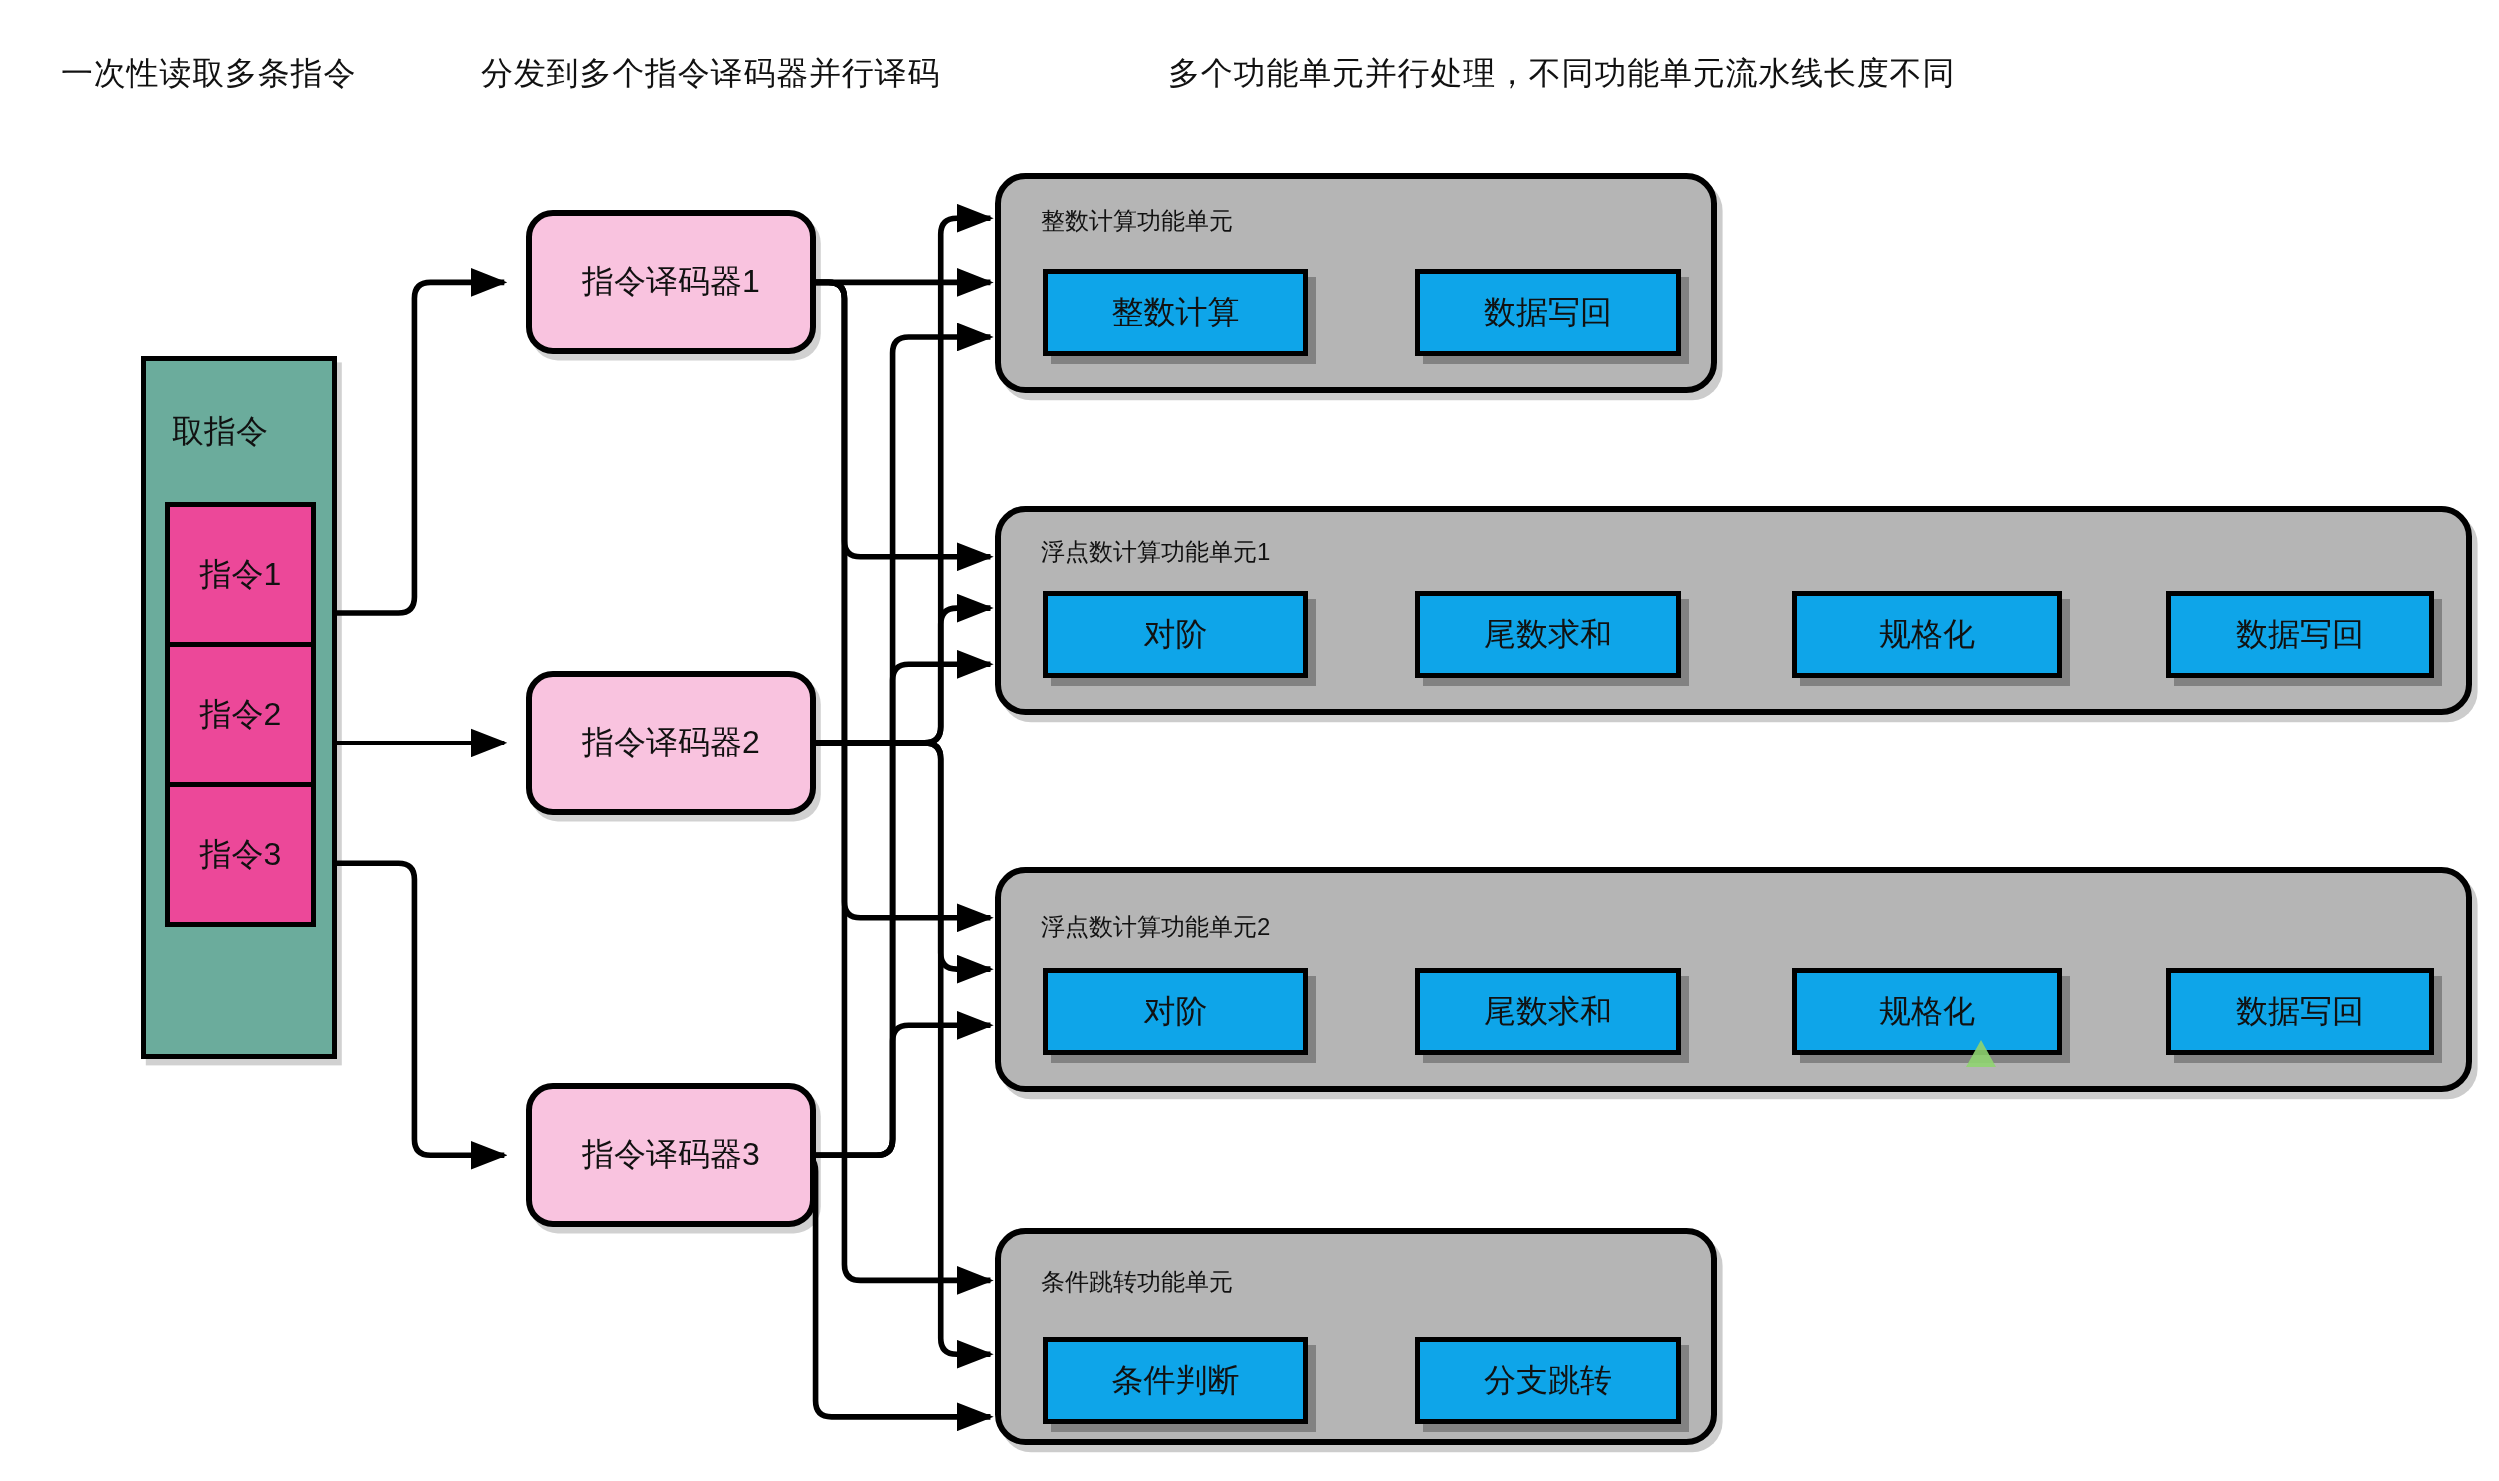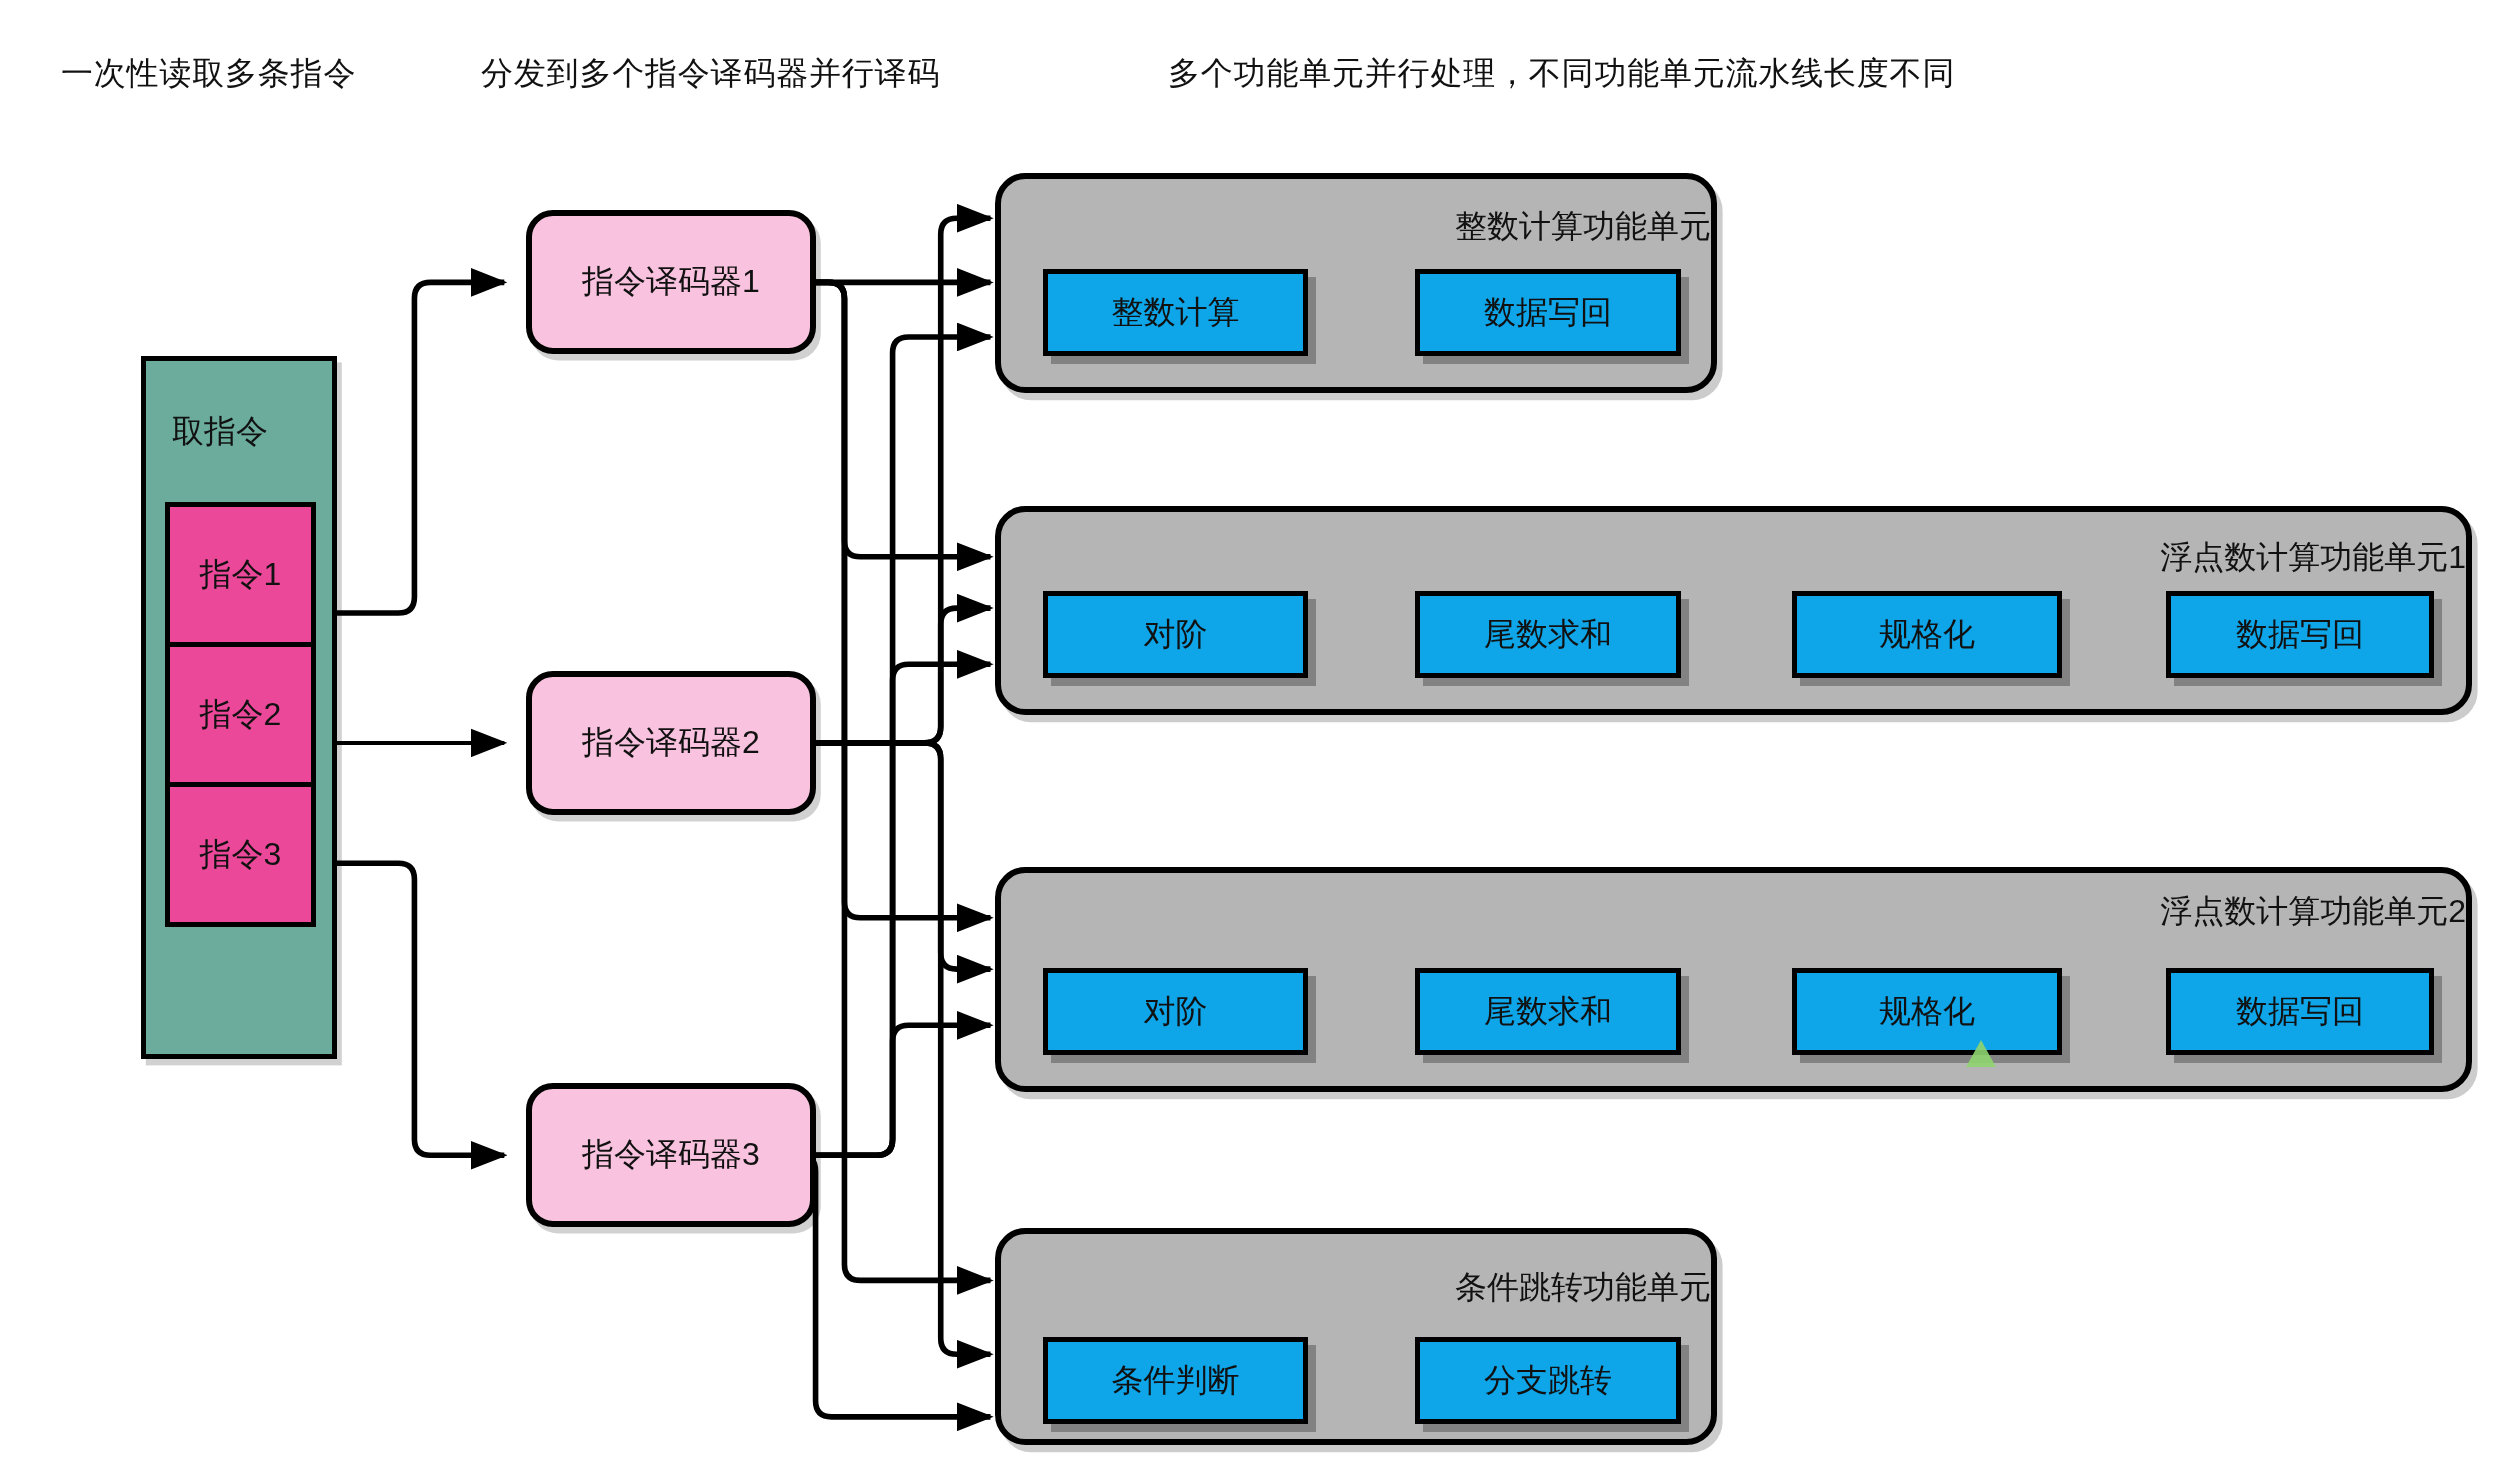--- a/index.html
+++ b/index.html
@@ -39,22 +39,22 @@
     font-size:32px;font-weight:400;
     box-shadow:4.8px 6.4px 0 rgba(0,0,0,0.18);
   }
   .unit{
     position:absolute;left:995px;
     background:var(--unit-fill,#B5B5B5);
     border:6.4px solid #000;border-radius:30.5px;box-sizing:border-box;
     box-shadow:5.6px 7.2px 0 rgba(0,0,0,0.20);
   }
   .unit-title{
-    position:absolute;left:0;right:0;text-align:right;
-    font-size:32px;font-weight:500;padding-left:40px;
+    position:absolute;left:0;right:0;text-align:left;
+    font-size:24px;font-weight:500;padding-left:40px;
   }
   .stage{
     position:absolute;height:87px;background:#0ea5e9;
     border:5.6px solid #000;box-sizing:border-box;
     font-size:32px;font-weight:500;
     box-shadow:8px 8px 0 rgba(0,0,0,0.28);
   }   
   .artifact-caret{
     position:absolute;left:1966px;top:1040px;width:0;height:0;
     border-left:15.2px solid transparent;border-right:15.2px solid transparent;
@@ -127,21 +127,21 @@
 
   <div class="unit" style="top:506px;width:1477px;height:209px;">
     <div class="unit-title" style="top:24px">浮点数计算功能单元1</div>
     <div class="stage center" style="left:42px;top:79px;width:265px;">对阶</div>
     <div class="stage center" style="left:414px;top:79px;width:266px;">尾数求和</div>
     <div class="stage center" style="left:791px;top:79px;width:270px;">规格化</div>
     <div class="stage center" style="left:1165px;top:79px;width:268px;">数据写回</div>
   </div>
 
   <div class="unit" style="top:867px;width:1477px;height:225px;">
-    <div class="unit-title" style="top:17px">浮点数计算功能单元2</div>
+    <div class="unit-title" style="top:38px">浮点数计算功能单元2</div>
     <div class="stage center" style="left:42px;top:95px;width:265px;">对阶</div>
     <div class="stage center" style="left:414px;top:95px;width:266px;">尾数求和</div>
     <div class="stage center" style="left:791px;top:95px;width:270px;">规格化</div>
     <div class="stage center" style="left:1165px;top:95px;width:268px;">数据写回</div>
   </div>
 
   <div class="unit" style="top:1228px;width:722px;height:217px;">
     <div class="unit-title" style="top:32px">条件跳转功能单元</div>
     <div class="stage center" style="left:42px;top:103px;width:265px;">条件判断</div>
     <div class="stage center" style="left:414px;top:103px;width:266px;">分支跳转</div>

